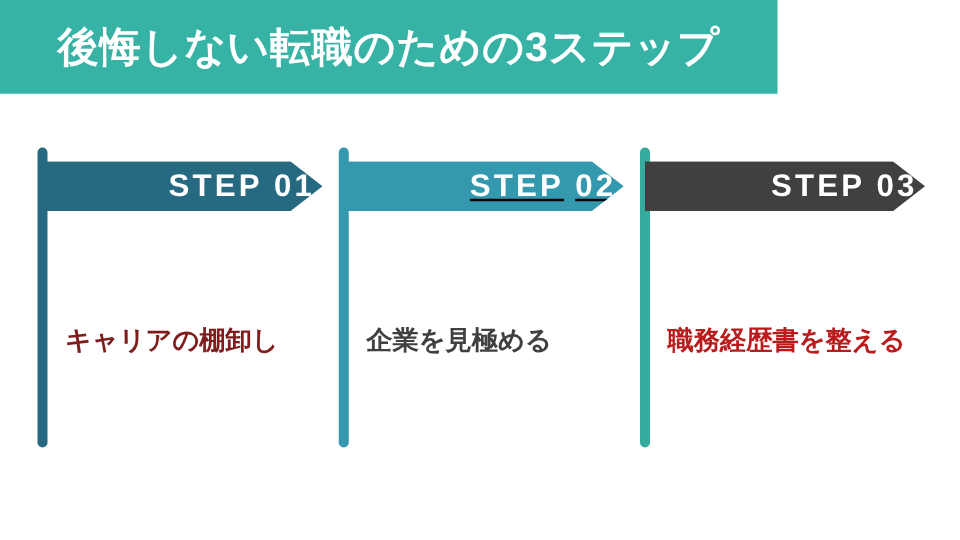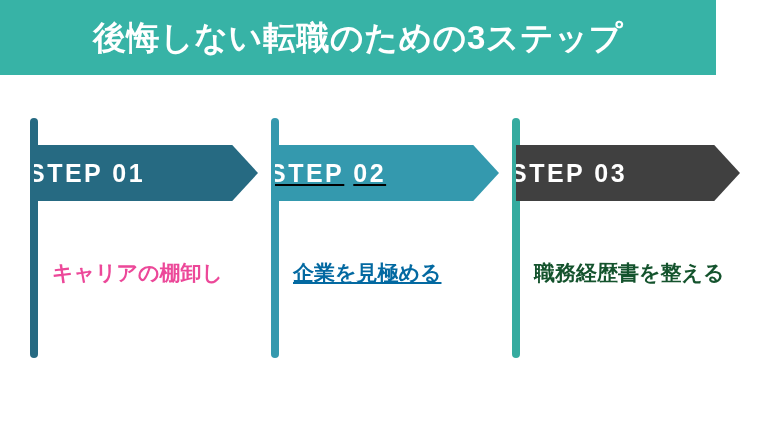--- a/index.html
+++ b/index.html
@@ -8,21 +8,21 @@
     background:#ffffff;
     font-family:"Liberation Sans","DejaVu Sans",sans-serif;
     overflow:hidden;
     position:relative;
   }
 
   
   #banner {
     position:absolute;
     left:0; top:0;
-    width:716px; height:75px;
+    width:622px; height:75px;
     display:flex;
     align-items:center;
     justify-content:center;
   }
   #banner-title {
     color:#ffffff;
     font-size:33px;
     font-weight:bold;
     letter-spacing:0.5px;
     line-height:1;
@@ -51,26 +51,26 @@
     left:0; top:43px;
     width:8px;
     height:240px;
     border-radius:4px;
   }
 
   
   .flag {
     position:absolute;
     left:4px;
-    top:70px;
+    top:54px;
     width:224px;
-    height:56px;
+    height:40px;
     display:flex;
     align-items:center;
-    justify-content:flex-start;
+    justify-content:flex-end;
     clip-path:polygon(0 0, 88.5% 0, 100% 50%, 88.5% 100%, 0 100%);
   }
   .flag-label {
     color:#ffffff;
     font-size:25px;
     font-weight:bold;
     letter-spacing:2.5px;
     line-height:1;
     white-space:nowrap;
     transform:translateX(-6px);
@@ -98,36 +98,36 @@
 
 <div id="steps">
 
   <div class="step step-1">
     <div class="rail" style="background: rgb(38, 106, 130);"></div>
     <div class="flag" style="background: rgb(38, 106, 130);">
       <div class="flag-label">
         <span>STEP</span><span class="num">01</span>
       </div>
     </div>
-    <div class="caption" style="color: #ec4899;">キャリアの棚卸し</div>
+    <div class="caption" style="color: #7f1d1d;">キャリアの棚卸し</div>
   </div>
 
   <div class="step step-2">
     <div class="rail" style="background: rgb(52, 153, 174);"></div>
     <div class="flag" style="background: rgb(52, 153, 174); text-decoration: underline;">
       <div class="flag-label">
         <span>STEP</span><span class="num">02</span>
       </div>
     </div>
-    <div class="caption" style="color: #0369a1; text-decoration: underline;">企業を見極める</div>
+    <div class="caption" style="color: #404040;">企業を見極める</div>
   </div>
 
   <div class="step step-3">
     <div class="rail" style="background: rgb(53, 171, 159);"></div>
     <div class="flag" style="background: #404040;">
       <div class="flag-label">
         <span>STEP</span><span class="num">03</span>
       </div>
     </div>
-    <div class="caption" style="color: #14532d;">職務経歴書を整える</div>
+    <div class="caption" style="color: #b91c1c;">職務経歴書を整える</div>
   </div>
 
 </div>
 
 </body></html>

